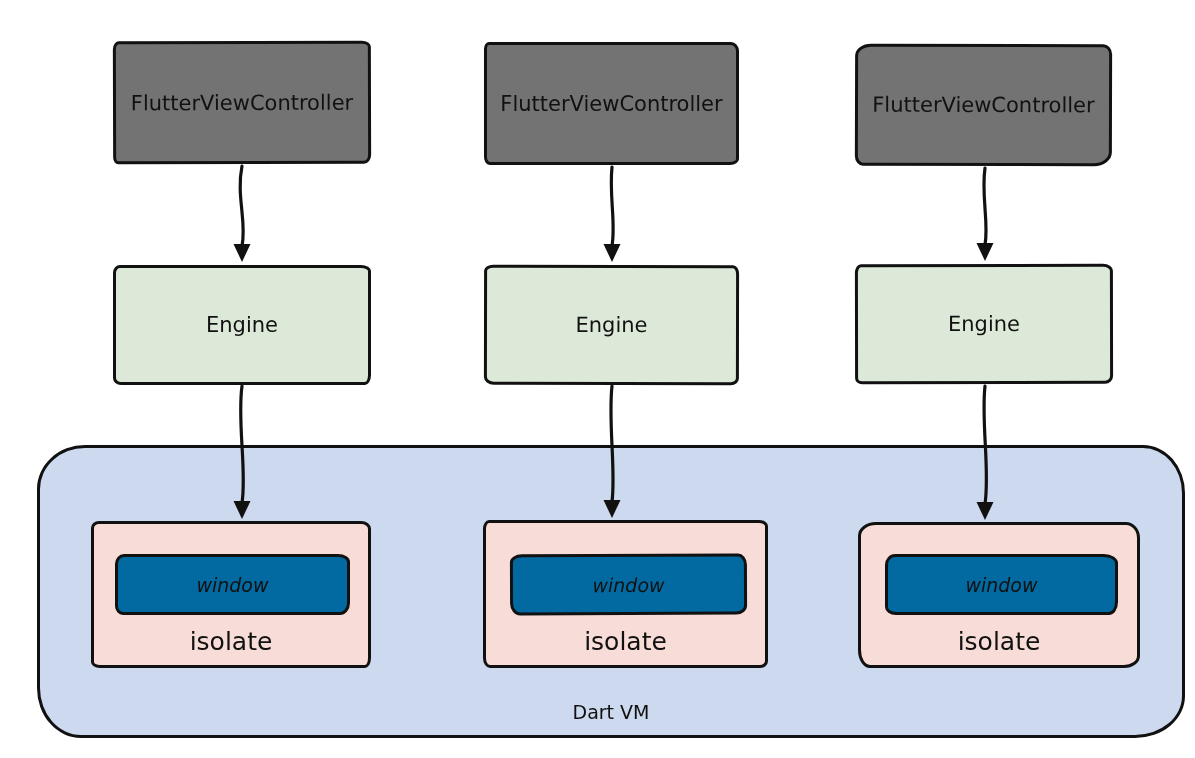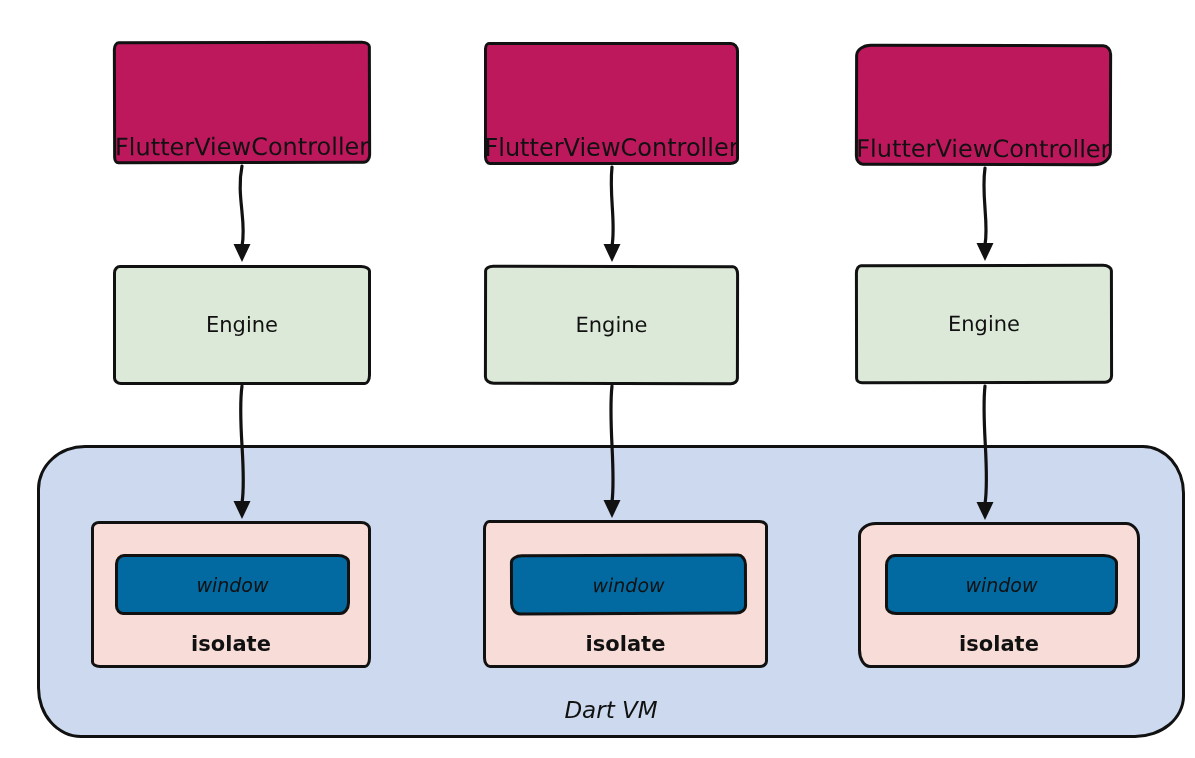--- a/index.html
+++ b/index.html
@@ -15,51 +15,51 @@
     position:absolute;
     box-sizing:border-box;
     border:3.5px solid #111;
     display:flex;align-items:center;justify-content:center;
     text-align:center;
     z-index:2;
   }
   .label{white-space:nowrap;}
 
   
-  .controller{background:#be185d;font-size:24px;align-items:flex-end;}
+  .controller{background:#737373;font-size:21px;}
   #ctrl1{left:113px;top:41px;width:258px;height:123px;border-radius:6px 9px 7px 5px / 8px 6px 9px 7px;transform:rotate(-.15deg);}
   #ctrl2{left:484px;top:42px;width:255px;height:123px;border-radius:5px 8px 9px 6px / 7px 9px 6px 8px;}
   #ctrl3{left:855px;top:44px;width:257px;height:122px;border-radius:16px 9px 18px 8px / 12px 10px 14px 10px;transform:rotate(.15deg);}
 
   
   .engine{background:#dde9d8;font-size:21px;align-items:center;}
   #eng1{left:113px;top:265px;width:258px;height:120px;border-radius:7px 10px 6px 8px / 8px 6px 10px 7px;}
   #eng2{left:484px;top:265px;width:255px;height:120px;border-radius:9px 6px 8px 10px / 6px 9px 7px 8px;transform:rotate(.1deg);}
   #eng3{left:855px;top:264px;width:258px;height:120px;border-radius:6px 10px 8px 7px / 9px 7px 8px 6px;transform:rotate(-.1deg);}
 
   
   .vm{
     position:absolute;left:37px;top:445px;width:1148px;height:293px;
     box-sizing:border-box;border:3.5px solid #111;background:#ccd9ee;
     border-radius:48px 42px 50px 44px / 44px 48px 42px 50px;
     z-index:1;
   }
   .vm-label{
     position:absolute;left:0;right:0;bottom:12px;
-    text-align:center;font-size:23px;color:#111;font-style:italic;
+    text-align:center;font-size:19px;color:#111;
   }
 
   
   .isolate{background:#f8dcd7;}
   #iso1{left:91px;top:521px;width:280px;height:147px;border-radius:8px 10px 6px 9px / 7px 8px 10px 6px;}
   #iso2{left:483px;top:520px;width:285px;height:148px;border-radius:6px 9px 8px 7px / 9px 6px 7px 10px;}
   #iso3{left:858px;top:522px;width:282px;height:146px;border-radius:18px 14px 16px 12px / 14px 16px 12px 18px;}
   .isolate-label{
     position:absolute;left:0;right:0;bottom:9px;
-    text-align:center;font-size:21px;font-weight:bold;
+    text-align:center;font-size:25px;
   }
 
   
   .window{background:#0369a1;font-size:19px;z-index:3;font-style:italic;}
   #win1{left:115px;top:554px;width:235px;height:61px;border-radius:9px 12px 10px 8px / 10px 8px 12px 9px;}
   #win2{left:510px;top:554px;width:237px;height:61px;border-radius:12px 9px 11px 10px / 8px 11px 9px 12px;transform:rotate(-.2deg);}
   #win3{left:885px;top:554px;width:233px;height:61px;border-radius:10px 14px 9px 11px / 11px 9px 13px 8px;}
 
   .arrows{
     position:absolute;left:0;top:0;width:1195px;height:758px;

